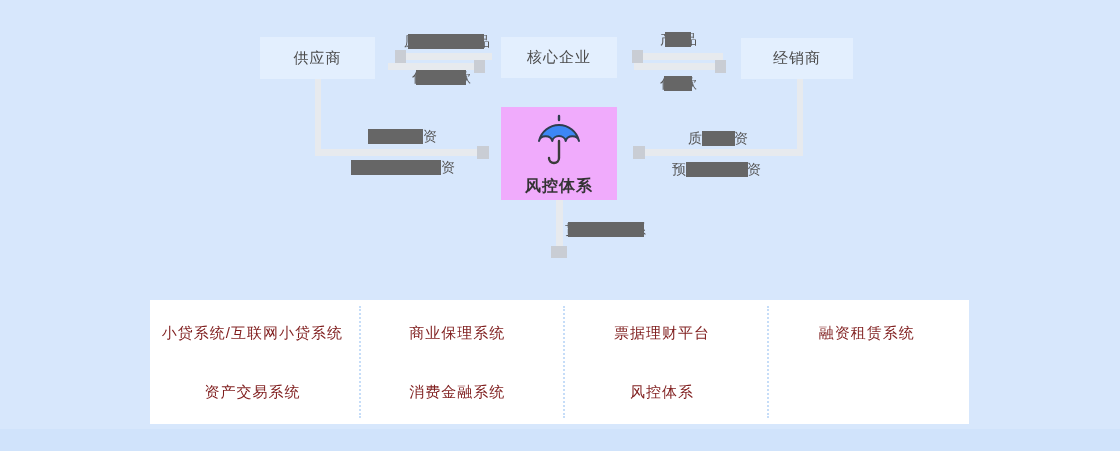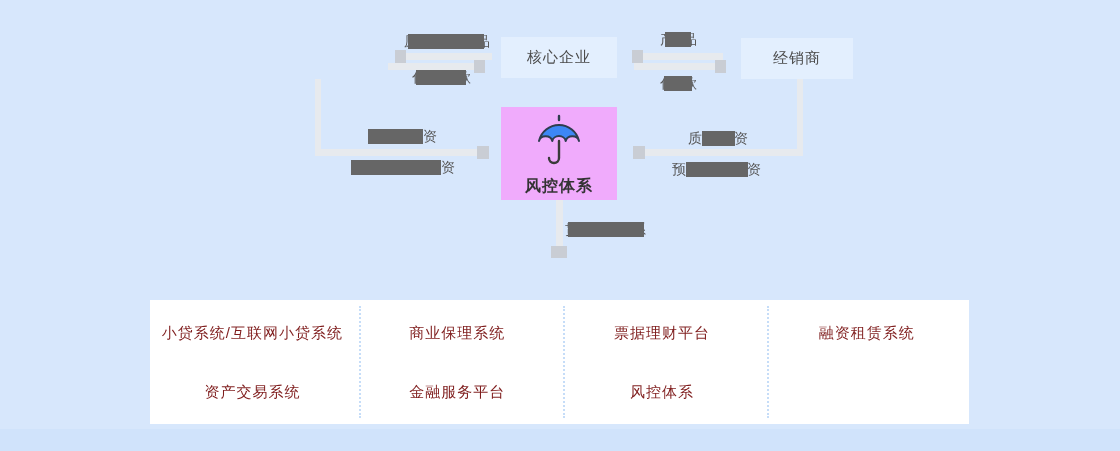--- a/index.html
+++ b/index.html
@@ -49,20 +49,21 @@
     font-size:15px;color:#7f1d1d;letter-spacing:1px;
   }
   .vsep{position:absolute;top:306px;height:112px;width:0;border-left:2px dotted #c6ddf8;}
   .bottom-strip{position:absolute;left:0;top:429px;width:1120px;height:22px;background:#d0e3fb;}
 </style>
 </head>
 <body>
 
 <div class="stage">
 
+  <div class="node" style="left:260px;top:37px;width:115px;height:42px;">供应商</div>
 
   <div class="node" style="left:501px;top:37px;width:116px;height:41px;">核心企业</div>
 
   <div class="node" style="left:741px;top:38px;width:112px;height:41px;">经销商</div>
 
   <div class="risk-node" style="left:501px;top:107px;width:116px;height:93px;">
     <span style="margin-top:7px;">
       <svg width="48" height="52" viewBox="0 0 48 52">
         <path d="M24,6 V2" stroke="#2e3d4f" stroke-width="2.4" stroke-linecap="round" fill="none"></path>
         <path d="M4,27 A20.5,20.5 0 0 1 44,27 a6.8,6 0 0 0 -13.3,0 a6.8,6 0 0 0 -13.4,0 a6.8,6 0 0 0 -13.3,0 Z" fill="#3d87f5" stroke="#2e3d4f" stroke-width="2" stroke-linejoin="round"></path>
@@ -152,21 +153,21 @@
 
   <div class="sys-row" style="top:300px;height:66px;">
     <div class="cell">小贷系统/互联网小贷系统</div>
     <div class="cell">商业保理系统</div>
     <div class="cell">票据理财平台</div>
     <div class="cell">融资租赁系统</div>
   </div>
 
   <div class="sys-row" style="top:360px;height:64px;">
     <div class="cell">资产交易系统</div>
-    <div class="cell">金融服务平台</div>
+    <div class="cell">消费金融系统</div>
     <div class="cell">风控体系</div>
     <div class="cell"></div>
   </div>
 
   <div class="vsep" style="left:359px;"></div>
   <div class="vsep" style="left:563px;"></div>
   <div class="vsep" style="left:767px;"></div>
 
   <div class="bottom-strip"></div>
 

